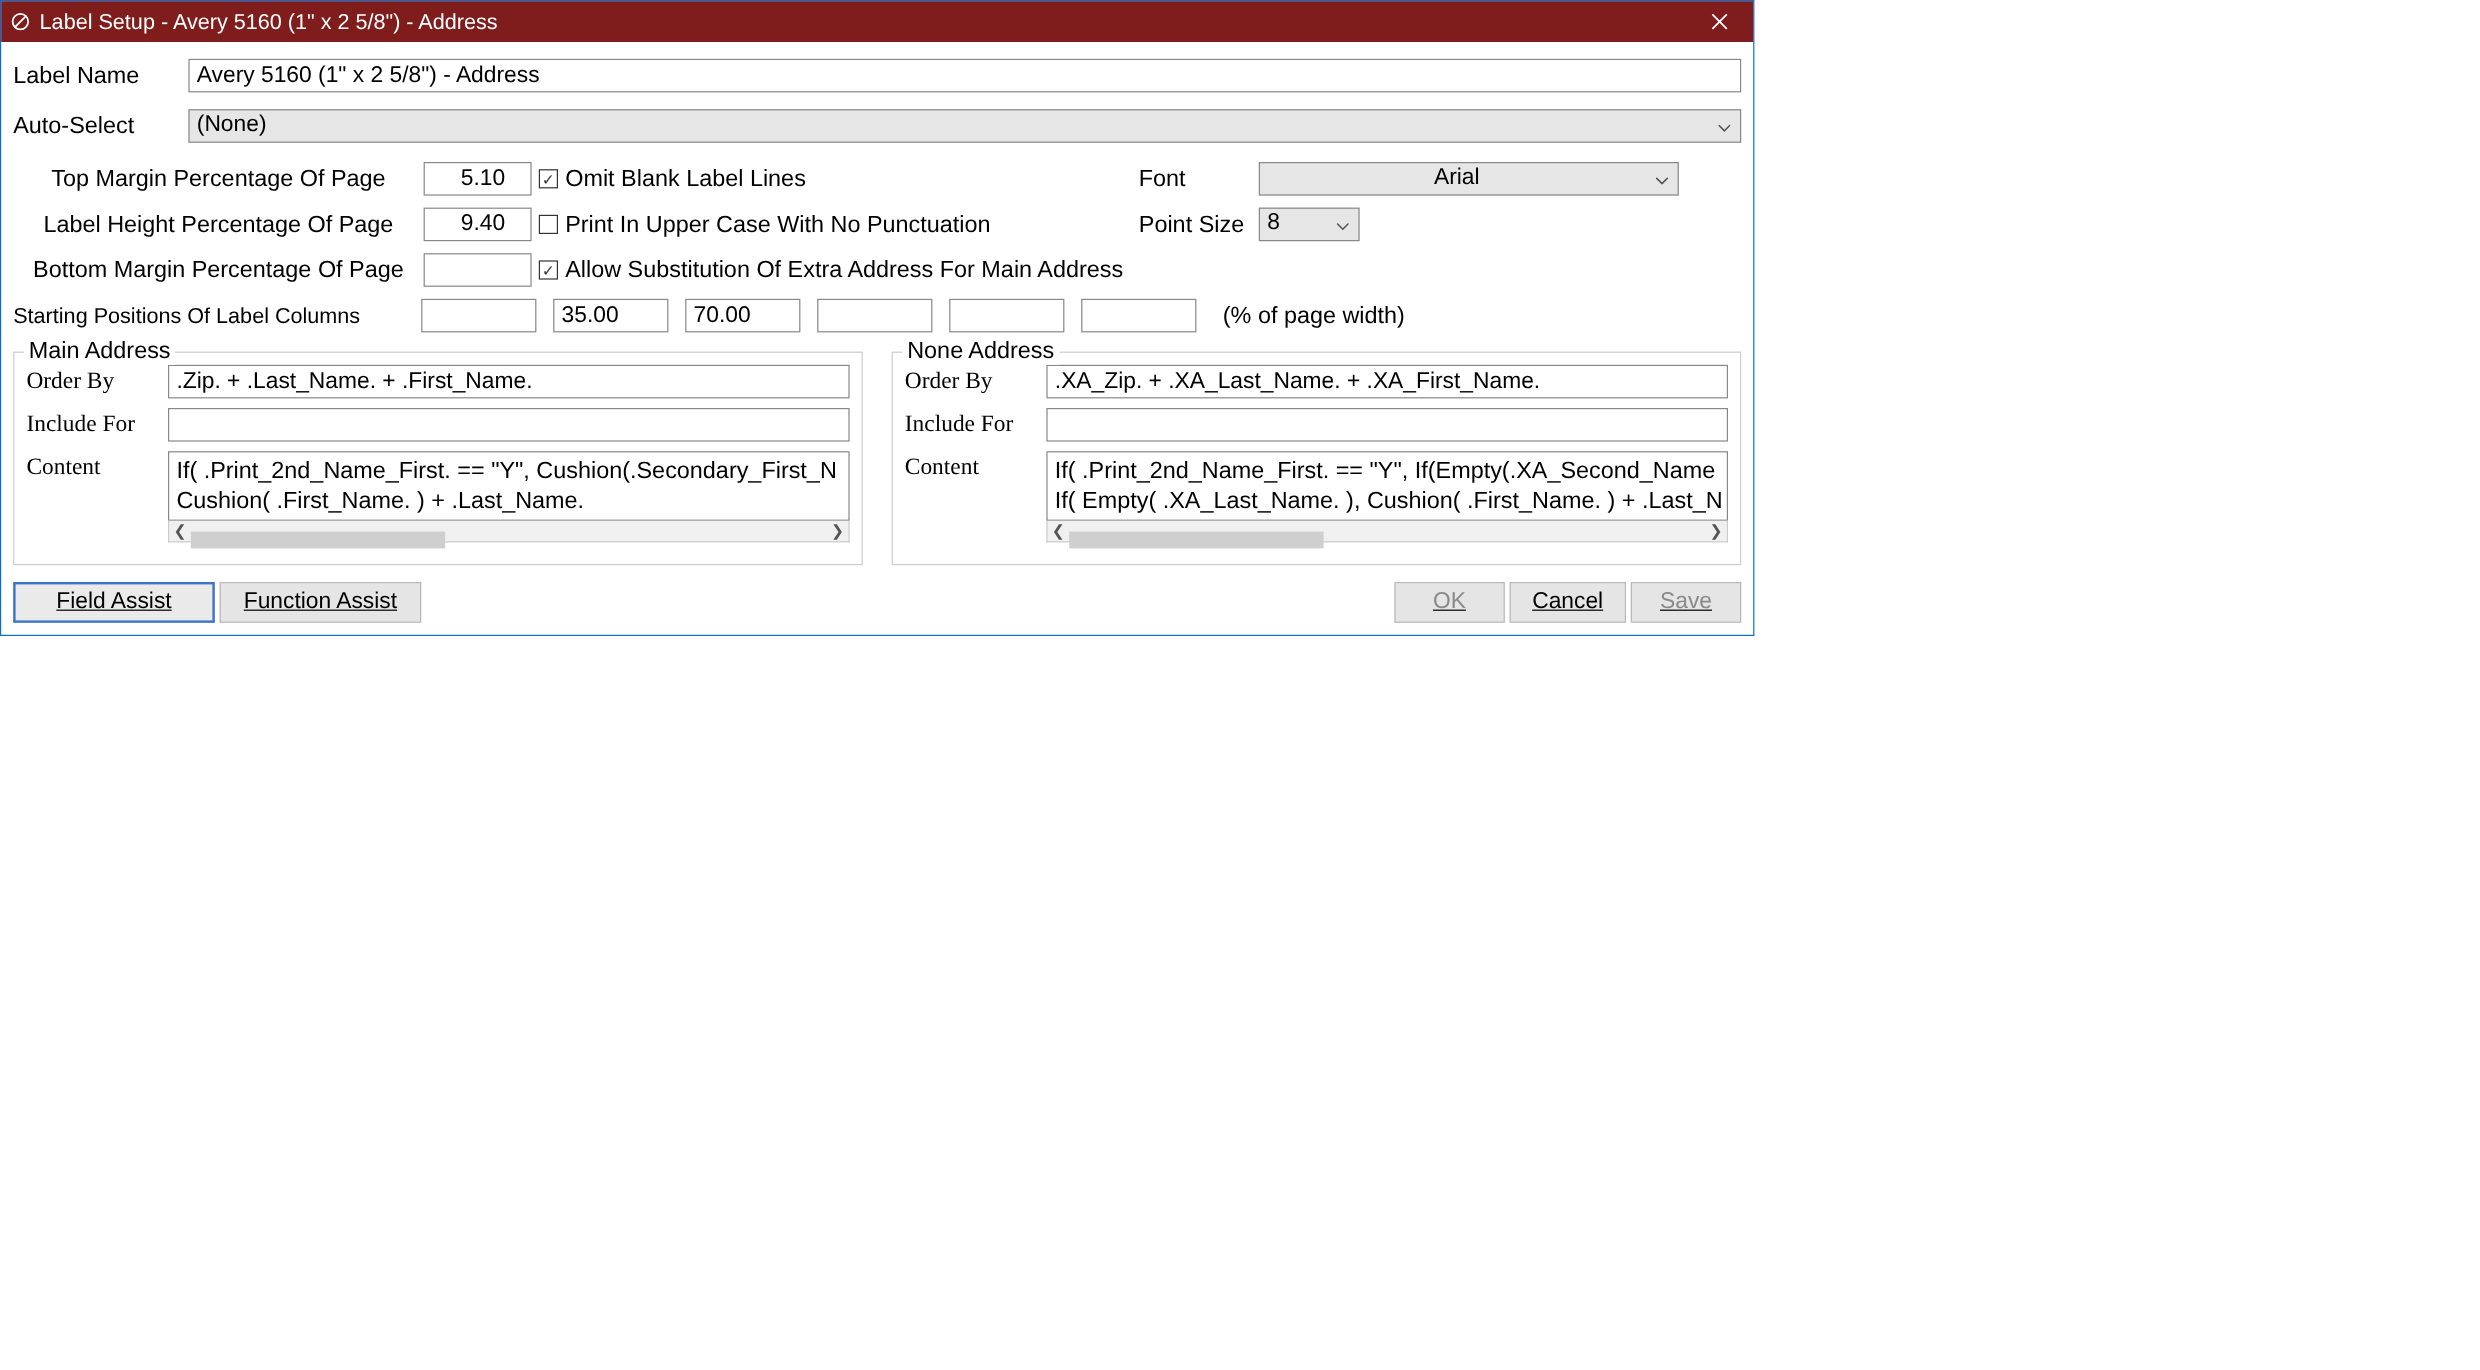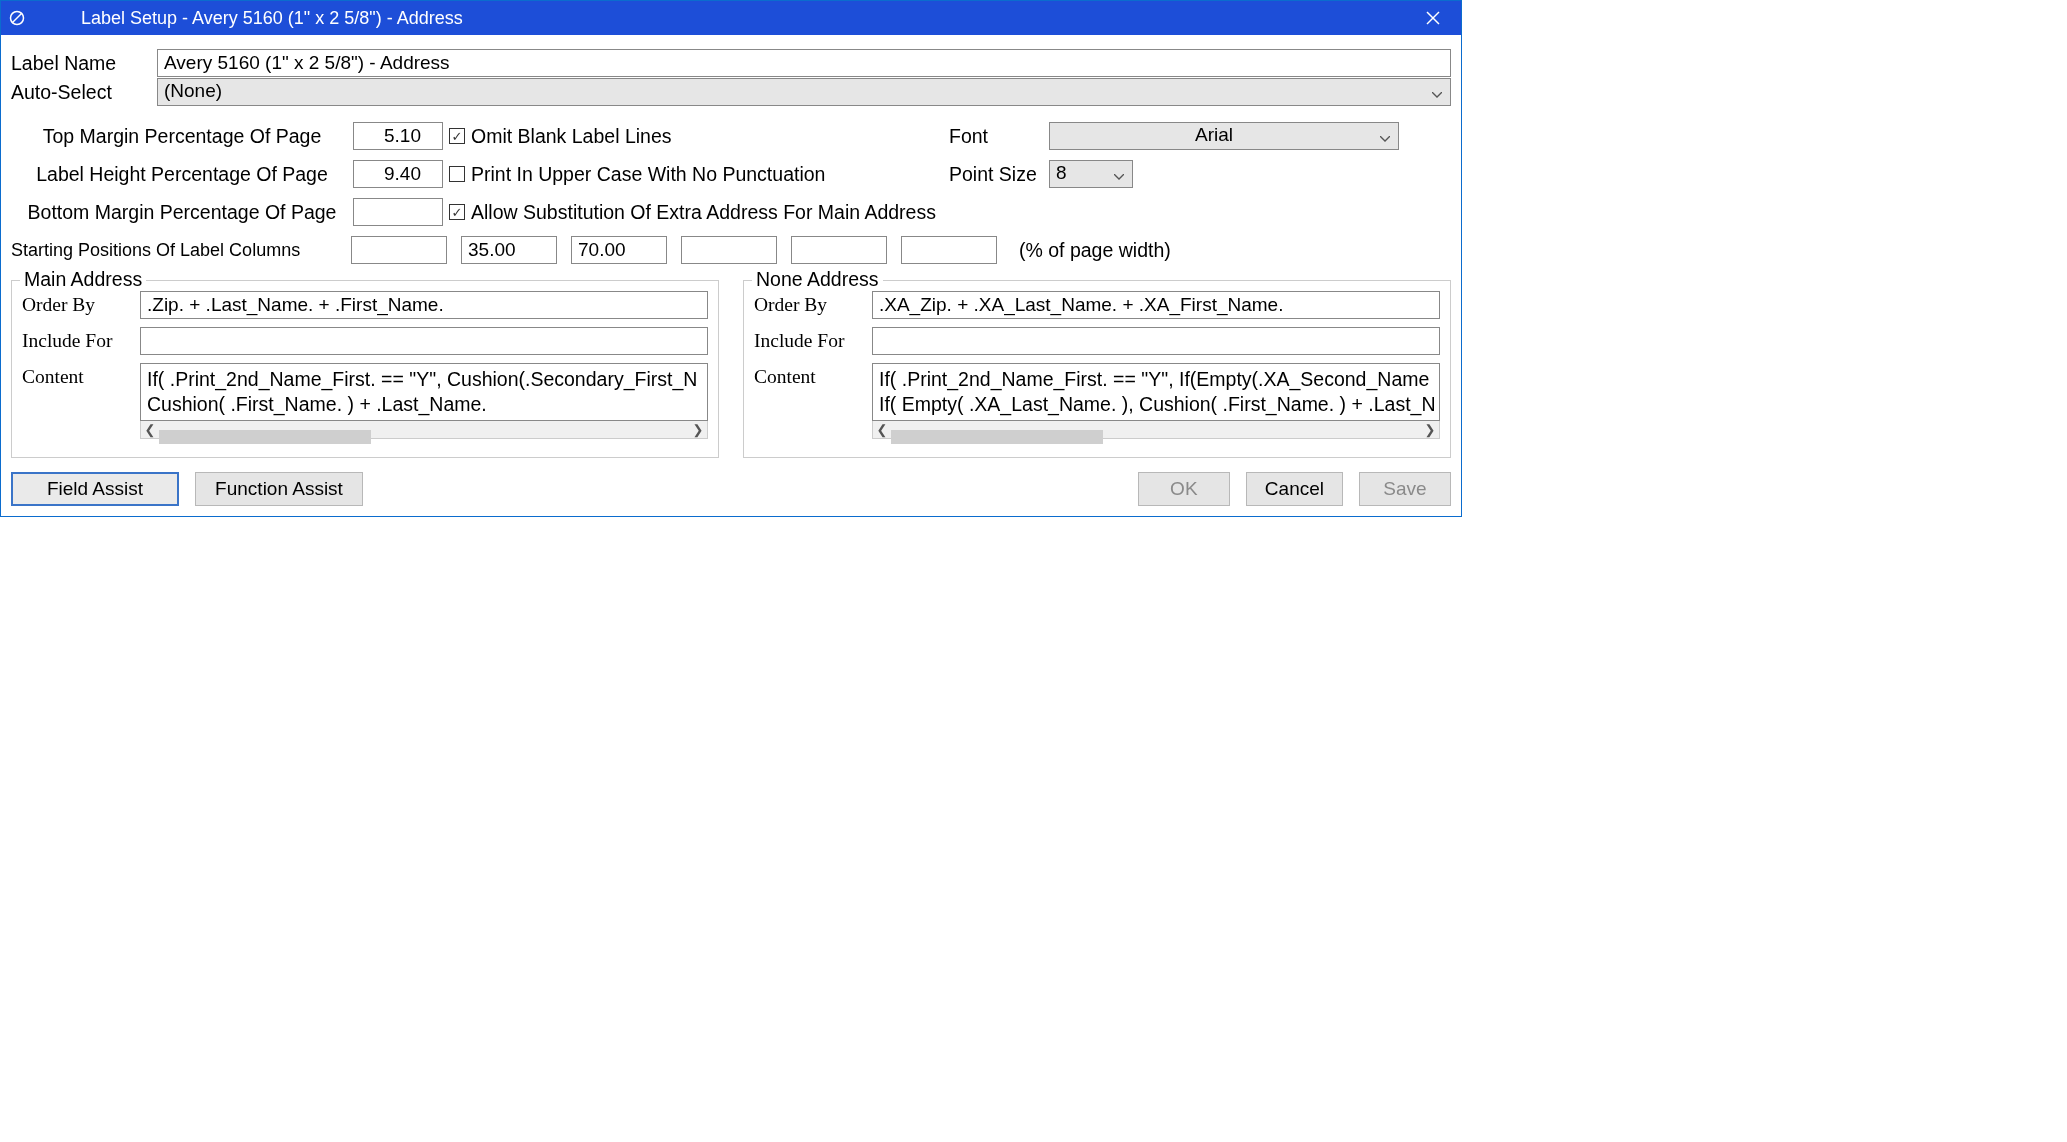--- a/index.html
+++ b/index.html
@@ -1,25 +1,25 @@
 <!DOCTYPE html>
 <html><head>
 <meta charset="utf-8">
 <style>
   * { box-sizing: border-box; font-family: 'Segoe UI', Tahoma, sans-serif; }
   body { margin: 0; background: #fff; font-size: 18px; color: #000; }
   .window { width: 1462px; border: 1px solid #0b6cce; background: #fff; }
-  .titlebar { background: #1d4ed8; color: #fff; height: 34px; display: flex; align-items: center; padding: 0 6px; gap: 48px; }
+  .titlebar { background: #7f1d1d; color: #fff; height: 34px; display: flex; align-items: center; padding: 0 6px; }
   .titlebar .icon-slot { width: 20px; height: 20px; margin-right: 6px; display:flex; align-items:center; justify-content:center; }
   .titlebar .title { font-size: 18px; flex: 1; white-space: nowrap; }
   .titlebar .close { width: 44px; height: 34px; display: flex; align-items: center; justify-content: center; cursor: pointer; }
   .titlebar .close svg { stroke: #fff; }
   .content { padding: 14px 10px 10px 10px; }
 
-  .row { display: flex; align-items: center; margin-bottom: 1px; justify-content: space-between; }
+  .row { display: flex; align-items: center; margin-bottom: 14px; justify-content: space-between; }
   .lbl { width: 142px; font-size: 19.5px; }
   input[type=text], .select, textarea {
     border: 1px solid #888; font-size: 19px; padding: 1px 6px; height: 28px; background: #fff;
   }
   .select { background: #e6e6e6; position: relative; padding-right: 26px; }
   .select .caret { position: absolute; right: 8px; top: 50%; transform: translateY(-50%); }
   .fullwidth { flex: 1; }
 
   .name-row .lbl { width: 146px; }
   .auto-row .lbl { width: 146px; }
@@ -43,21 +43,21 @@
   .grow { display:flex; align-items:flex-start; margin-bottom: 8px; }
   .grow .glbl { width: 118px; font-size: 19.5px; padding-top: 3px; font-family: Liberation Serif, serif; }
   .grow input[type=text] { flex: 1; }
   .grow textarea { flex:1; height: 230px; font-family: 'Segoe UI', Tahoma, sans-serif; font-size: 19.5px; line-height: 1.28; padding: 3px 6px; overflow: hidden; resize: none; white-space: pre; }
   .scroll-h { height: 18px; background: #f0f0f0; border: 1px solid #ccc; border-top: none; display:flex; align-items:center; }
   .scroll-h .arrow { width: 18px; text-align:center; color:#555; cursor:pointer; font-size: 13px; }
   .scroll-h .track { flex:1; position: relative; }
   .scroll-h .thumb { position:absolute; left:0; top:1px; height:14px; width:40%; background:#cfcfcf; }
   .grow .ta-wrap { flex:1; display:flex; flex-direction:column; }
 
-  .footer { display:flex; align-items:flex-end; gap: 16px; padding-top: 14px; }
+  .footer { display:flex; align-items:flex-end; gap: 4px; padding-top: 14px; text-decoration: underline; }
   .btn { border: 1px solid #b8b8b8; background: #e5e5e5; height: 34px; min-width: 92px; padding: 0 18px; font-size: 19px; cursor:pointer; display:flex; align-items:center; justify-content:center; }
   .btn.field { border: 2px solid #3a74c8; background: #eaeaea; min-width: 168px; }
   .btn.func { min-width: 168px; }
   .btn.disabled { color: #8a8a8a; cursor: default; }
   .footer .spacer { flex: 1; }
 </style>
 </head>
 <body>
 
 <div class="window">

